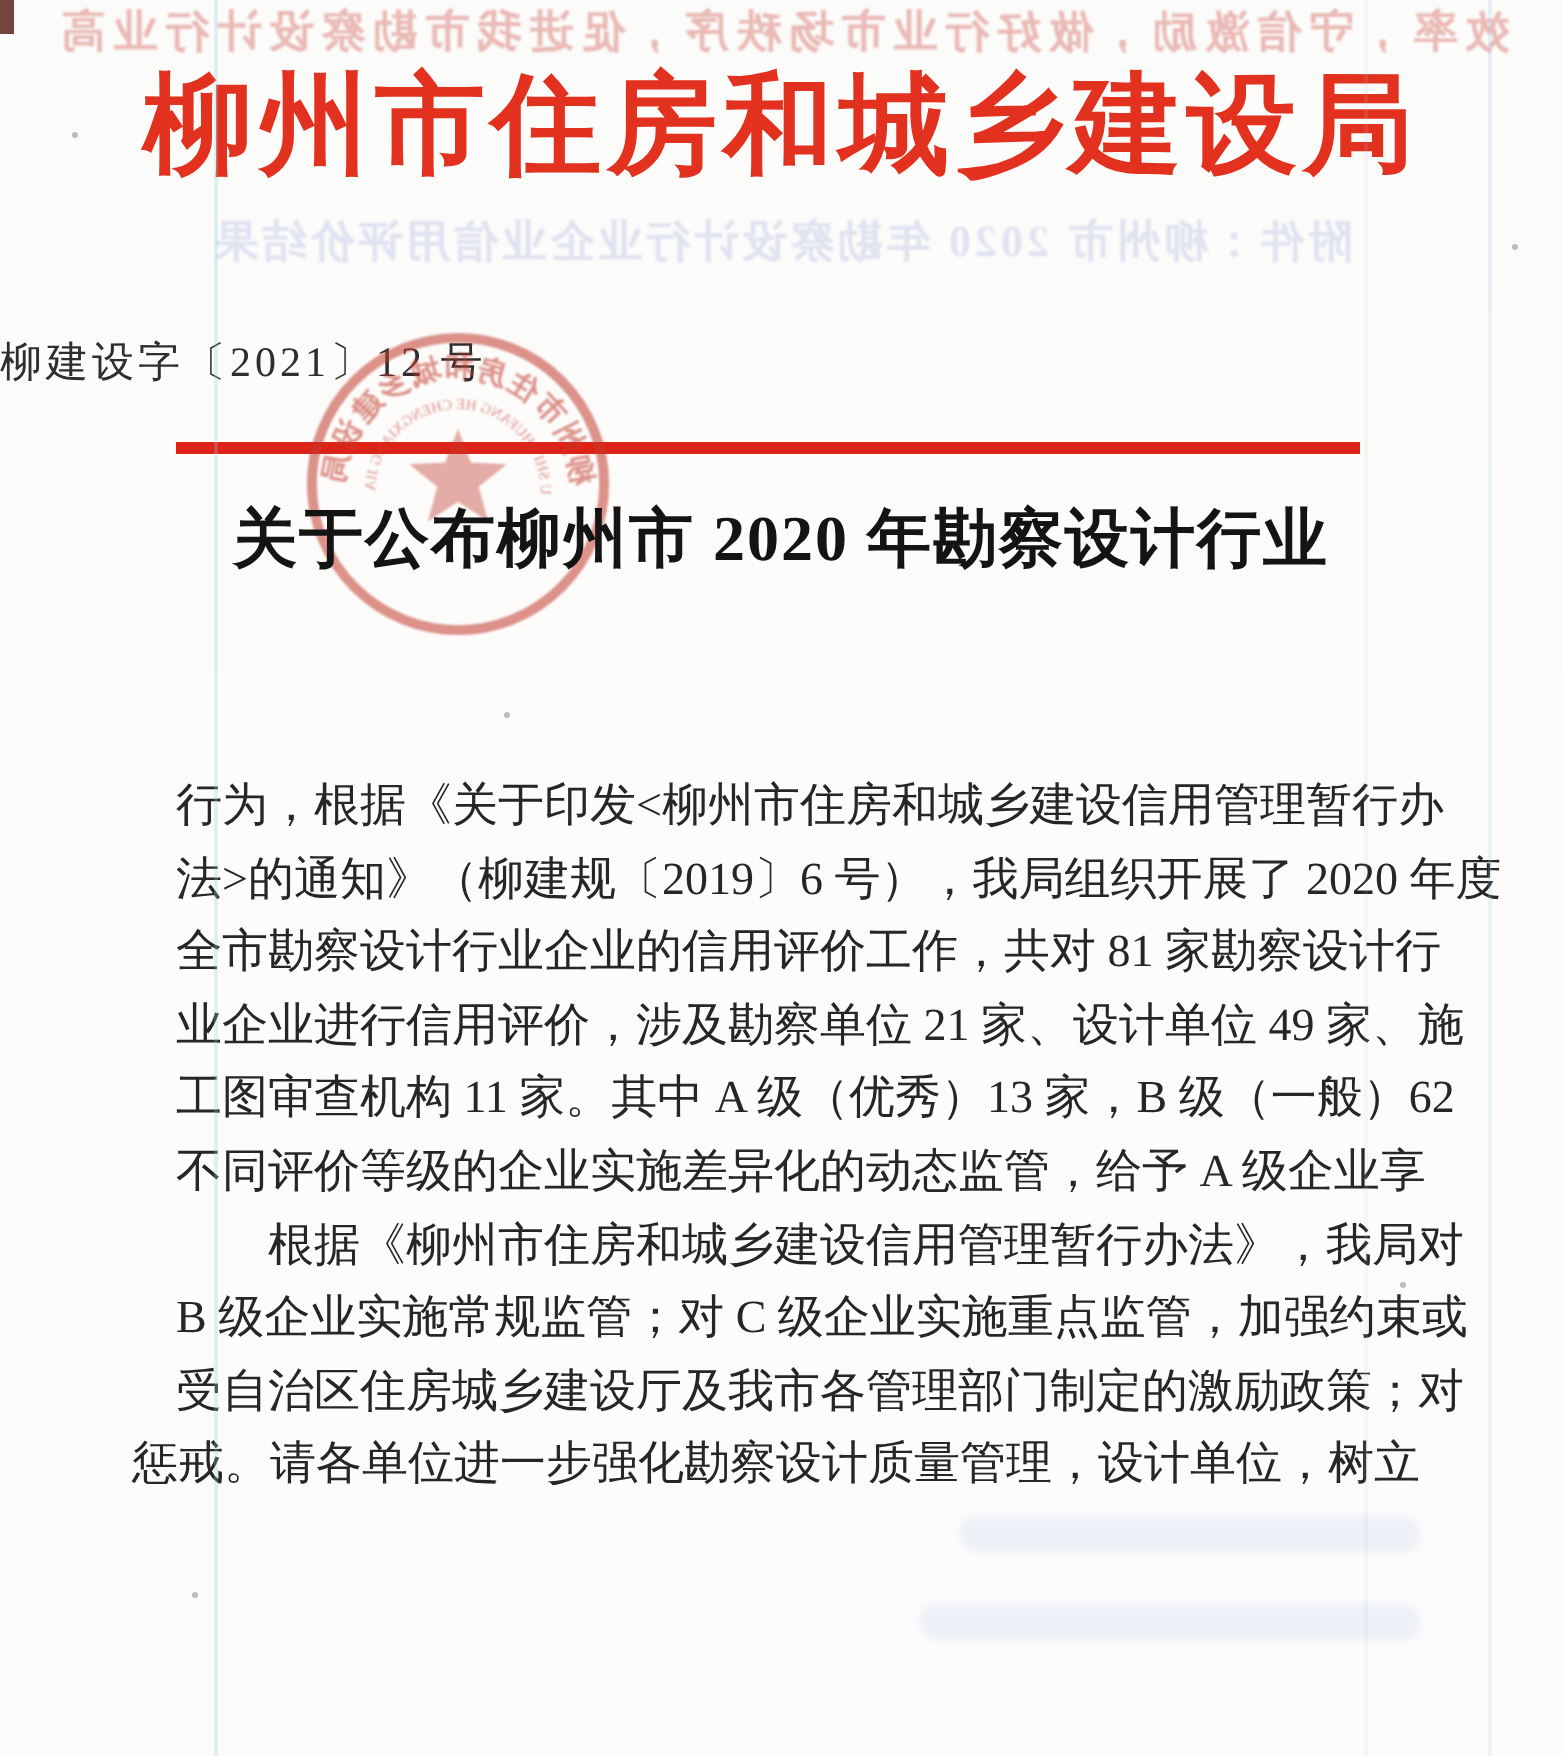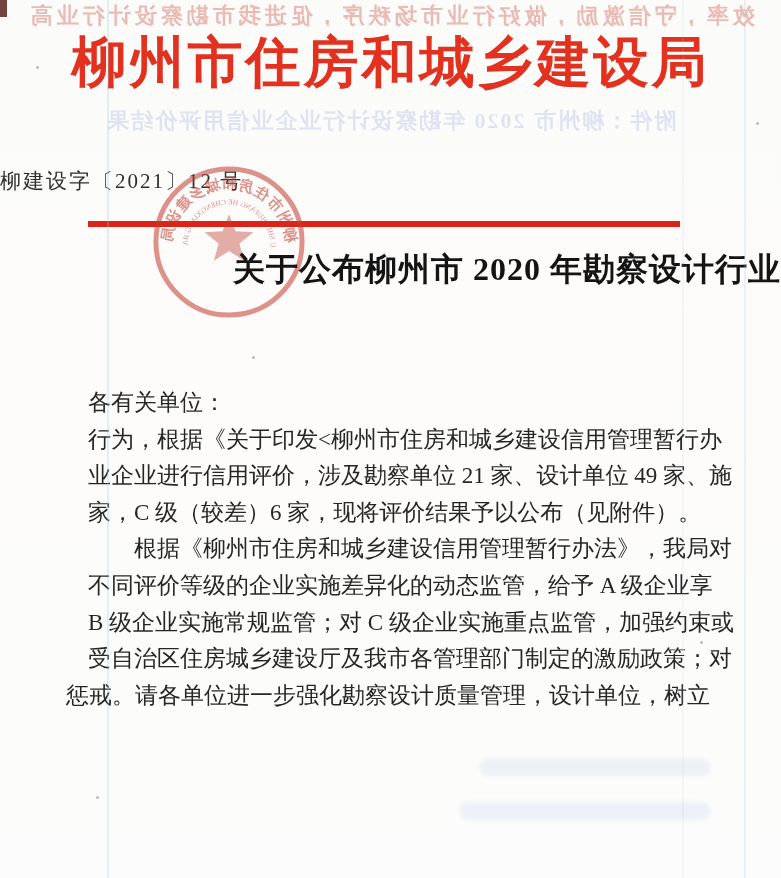--- a/index.html
+++ b/index.html
@@ -52,21 +52,21 @@
   
   .seal{
     position:absolute;left:150px;top:163px;width:158px;height:158px;
     transform:scaleX(-1);
     opacity:0.55;filter:blur(0.4px);
     pointer-events:none;
   }
   
   .doc-title{
     position:absolute;top:246px;left:0;width:100%;
-    text-align:right;color:#141414;
+    text-align:center;color:#141414;
     font-size:32px;font-weight:bold;line-height:47px;letter-spacing:1px;
   }
   
   .body-text{
     position:absolute;top:385px;left:88px;width:598px;
     font-size:23px;color:#262626;
   }
   .bline{
     height:36.6px;line-height:36.6px;white-space:nowrap;
     text-align:justify;text-align-last:justify;
@@ -116,26 +116,27 @@
       <textPath href="#sealArcInner" startOffset="50%">LIUZHOU SHI ZHUFANG HE CHENGXIANG JIANSHE JU</textPath>
     </text>
     <polygon points="80,52 86.5,69.1 104.7,70 90.5,81.4 95.3,99 80,89 64.7,99 69.5,81.4 55.3,70 73.5,69.1" fill="#c23b2d" opacity="0.75"></polygon>
   </svg>
 
   <div class="doc-title">
     <div>关于公布柳州市 2020 年勘察设计行业</div>
   </div>
 
   <div class="body-text">
-    <div class="bline para-end">各有关单位：</div>
     <div class="bline">行为，根据《关于印发&lt;柳州市住房和城乡建设信用管理暂行办</div>
+    <div class="bline">法&gt;的通知》（柳建规〔2019〕6 号），我局组织开展了 2020 年度</div>
+    <div class="bline">全市勘察设计行业企业的信用评价工作，共对 81 家勘察设计行</div>
     <div class="bline">业企业进行信用评价，涉及勘察单位 21 家、设计单位 49 家、施</div>
-    <div class="bline para-end">家，C 级（较差）6 家，现将评价结果予以公布（见附件）。</div>
+    <div class="bline">工图审查机构 11 家。其中 A 级（优秀）13 家，B 级（一般）62</div>
+    <div class="bline">不同评价等级的企业实施差异化的动态监管，给予 A 级企业享</div>
     <div class="bline indent">根据《柳州市住房和城乡建设信用管理暂行办法》，我局对</div>
-    <div class="bline">不同评价等级的企业实施差异化的动态监管，给予 A 级企业享</div>
     <div class="bline">B 级企业实施常规监管；对 C 级企业实施重点监管，加强约束或</div>
     <div class="bline">受自治区住房城乡建设厅及我市各管理部门制定的激励政策；对</div>
     <div class="bline shift">惩戒。请各单位进一步强化勘察设计质量管理，设计单位，树立</div>
   </div>
 
   <div class="vline a"></div>
   <div class="vline b"></div>
   <div class="vline c"></div>
   <div class="corner-mark"></div>
   <div class="speck" style="left:36px;top:66px"></div>

